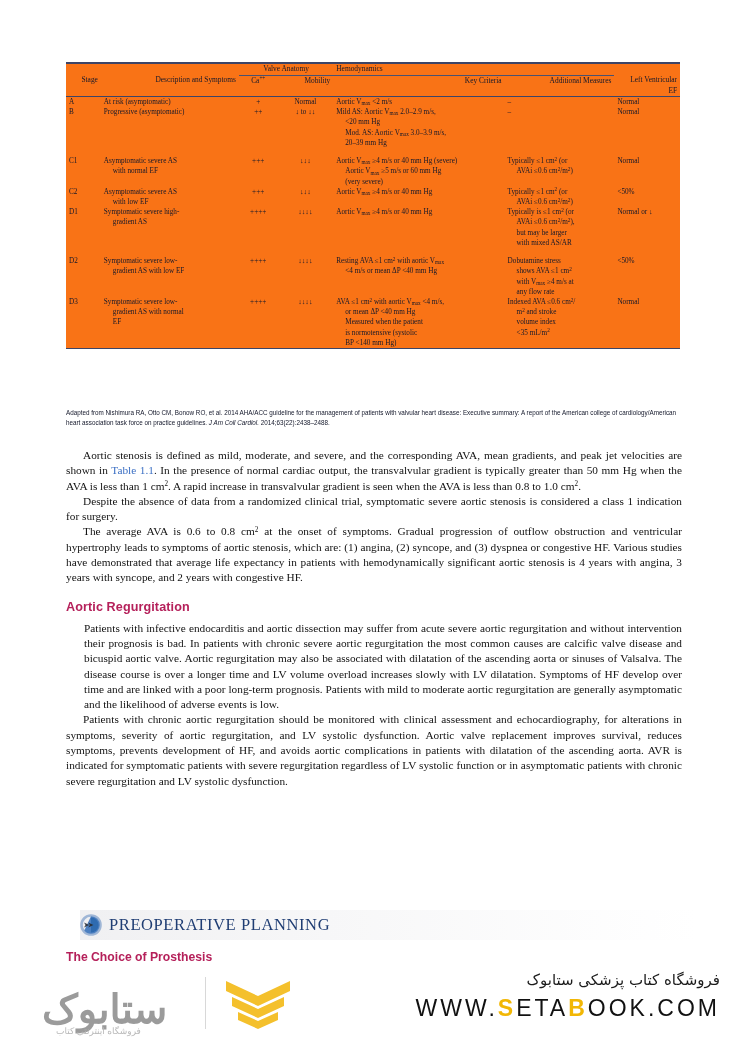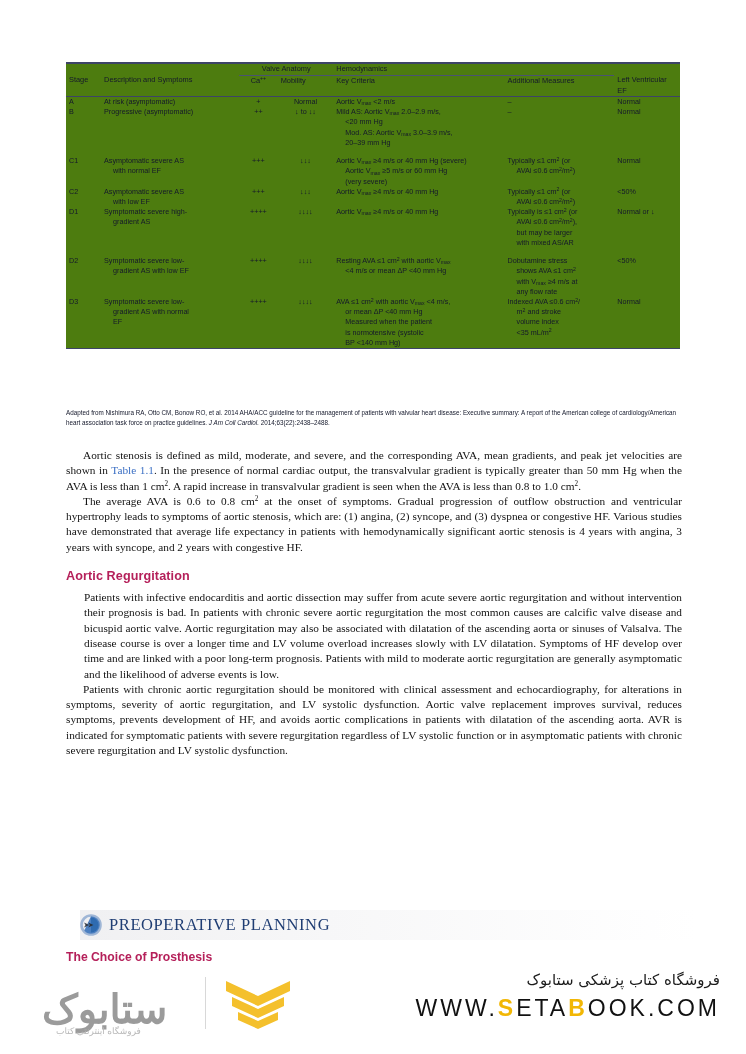--- a/index.html
+++ b/index.html
@@ -18,22 +18,22 @@
   }
 
   
   .table-wrap{
     position:absolute;
     left:66px; top:62px; width:614px;
   }
   table.ast{
     width:100%;
     border-collapse:collapse;
-    background:#4d7c0f;
-    font-family:Liberation Sans, sans-serif;
+    background:#f97316;
+    font-family:Liberation Serif, serif;
     font-size:7.2px;
     line-height:1.42;
     color:#14182b;
   }
   table.ast td,table.ast th{
     padding:0 3px;
     vertical-align:top;
     text-align:left;
     font-weight:normal;
   }
@@ -49,20 +49,21 @@
   .hdr-top th.blank{border:none;}
   .hdr-bot th{
     font-weight:bold;
     font-size:7.4px;
     padding-top:2px;
     padding-bottom:3px;
     vertical-align:bottom;
   }
   .hdr-bot th.rule{
     border-bottom:1px solid #3d4466;
+    text-align:right;
   }
   .tbl-topline{
     height:2px;background:#3d4466;margin-bottom:0;
   }
   .c-stage{width:30px;}
   .c-desc{width:140px;}
   .c-ca{width:34px;text-align:center !important;}
   .c-mob{width:52px;text-align:center;}
   .c-key{width:176px;}
   .c-add{width:110px;}
@@ -295,20 +296,21 @@
 
   <div class="caption">
     <span>Adapted from Nishimura RA, Otto CM, Bonow RO, et al. 2014 AHA/ACC guideline for the management of patients with valvular heart disease: Executive summary: A report of</span>
     <span>the American college of cardiology/American heart association task force on practice guidelines. </span><i>J Am Coll Cardiol.</i><span> 2014;63(22):2438–2488.</span>
   </div>
 
   <div class="body">
 
     <p class="t"><span>Aortic stenosis is defined as mild, moderate, and severe, and the corresponding AVA, mean gradients, and peak jet velocities are shown in </span><span class="lnk">Table 1.1</span><span>. In the presence of normal cardiac output, the transvalvular gradient is typically greater than 50 mm Hg when the AVA is less than 1 cm</span><sup>2</sup><span>. A rapid increase in transvalvular gradient is seen when the AVA is less than 0.8 to 1.0 cm</span><sup>2</sup><span>.</span></p>
 
+    <p class="t">Despite the absence of data from a randomized clinical trial, symptomatic severe aortic stenosis is considered a class 1 indication for surgery.</p>
 
     <p class="t"><span>The average AVA is 0.6 to 0.8 cm</span><sup>2</sup><span> at the onset of symptoms. Gradual progression of outflow obstruction and ventricular hypertrophy leads to symptoms of aortic stenosis, which are: (1) angina, (2) syncope, and (3) dyspnea or congestive HF. Various studies have demonstrated that average life expectancy in patients with hemodynamically significant aortic stenosis is 4 years with angina, 3 years with syncope, and 2 years with congestive HF.</span></p>
 
     <h2 class="sec">Aortic Regurgitation</h2>
 
     <p class="t noind">Patients with infective endocarditis and aortic dissection may suffer from acute severe aortic regurgitation and without intervention their prognosis is bad. In patients with chronic severe aortic regurgitation the most common causes are calcific valve disease and bicuspid aortic valve. Aortic regurgitation may also be associated with dilatation of the ascending aorta or sinuses of Valsalva. The disease course is over a longer time and LV volume overload increases slowly with LV dilatation. Symptoms of HF develop over time and are linked with a poor long-term prognosis. Patients with mild to moderate aortic regurgitation are generally asymptomatic and the likelihood of adverse events is low.</p>
 
     <p class="t">Patients with chronic aortic regurgitation should be monitored with clinical assessment and echocardiography, for alterations in symptoms, severity of aortic regurgitation, and LV systolic dysfunction. Aortic valve replacement improves survival, reduces symptoms, prevents development of HF, and avoids aortic complications in patients with dilatation of the ascending aorta. AVR is indicated for symptomatic patients with severe regurgitation regardless of LV systolic function or in asymptomatic patients with chronic severe regurgitation and LV systolic dysfunction.</p>
   </div>
 

